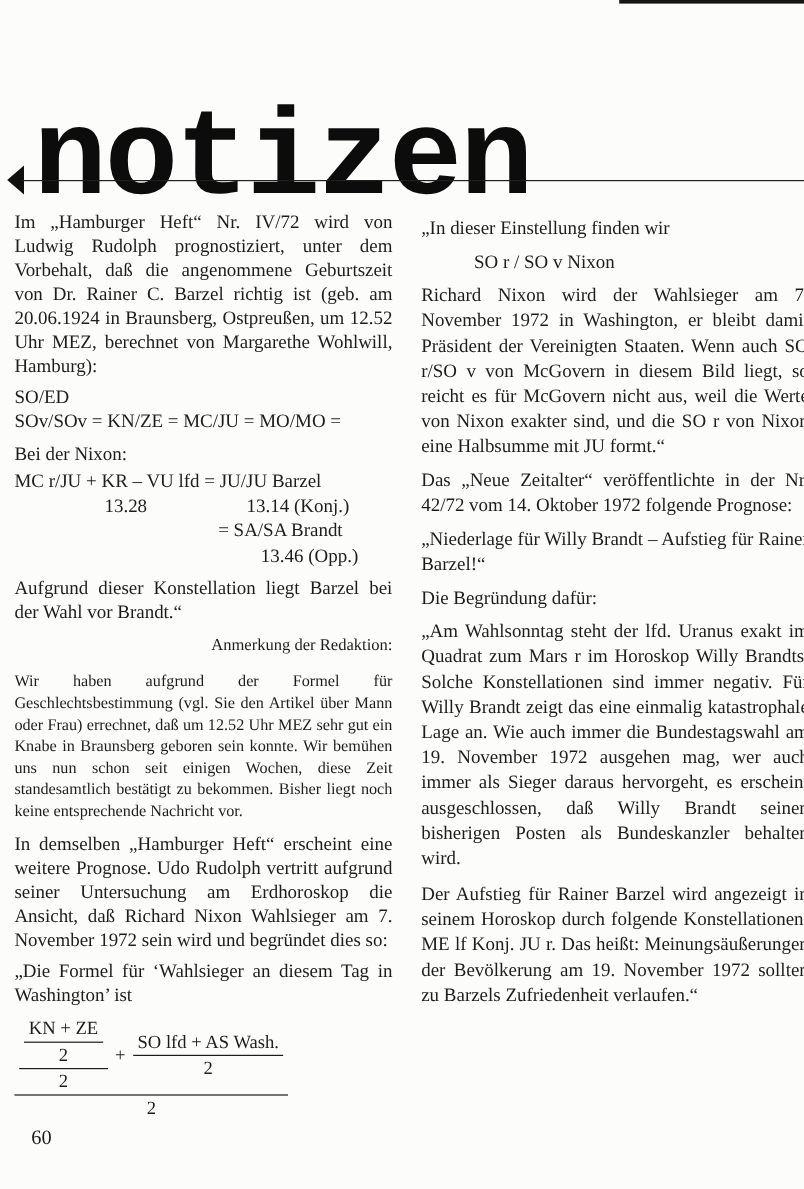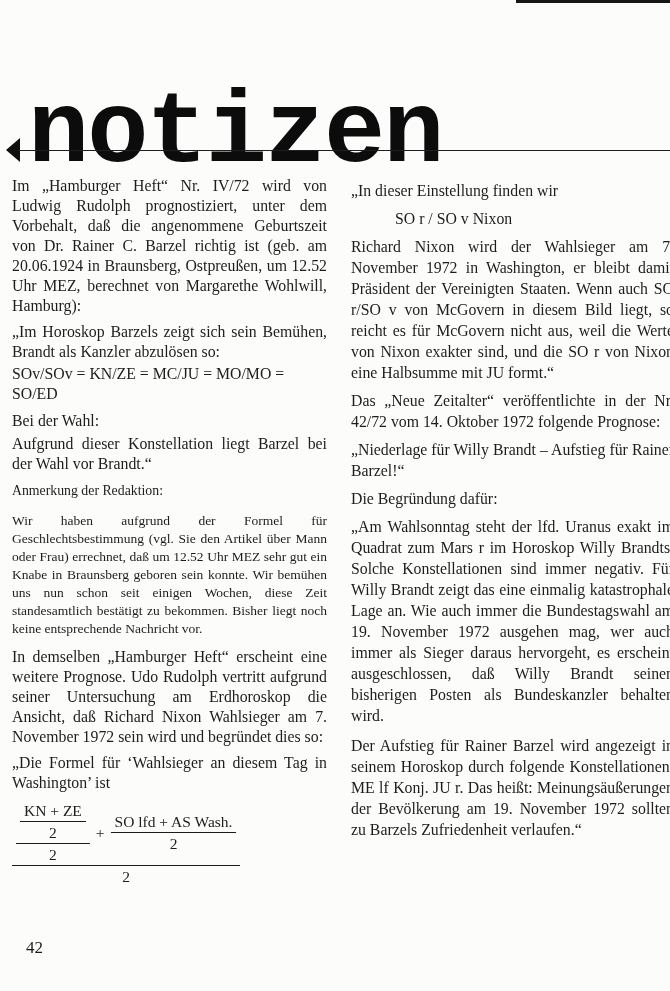--- a/index.html
+++ b/index.html
@@ -43,21 +43,21 @@
   .para {
     font-size:15.8px; line-height:20px;
     text-align:justify;
     margin:0 0 6px 0;
   }
   .col-right .para { line-height:21px; margin-bottom:7px; }
   .formula-text { font-size:15.8px; line-height:20px; margin:0; }
   .label-line { font-size:15.8px; line-height:20px; margin:7px 0 3px 0; }
   .pre-line { white-space:pre; font-size:15.8px; line-height:20.5px; }
   .wahl-block { margin:0 0 7px 0; }
-  .note-head { font-size:13.8px; line-height:18px; margin:8px 0 3px 0; }
+  .note-head { font-size:13.8px; line-height:18px; margin:8px 0 3px 0;text-align:right; }
   .note-body {
     font-size:13.5px; line-height:18px;
     text-align:justify; margin:12px 0 9px 0;
   }
   .gap-before { }
   .small-gap-before { margin-top:9px; }
   .indent-line { padding-left:44px; }
   .no-gap { margin-bottom:2px; }
 
   
@@ -89,24 +89,29 @@
 
 <h1 class="masthead">notizen</h1>
 
 <div class="divider">
   <div class="arrow"></div>
   <div class="rule"></div>
 </div>
 
 <div class="col col-left">
   <p class="para">Im „Hamburger Heft“ Nr. IV/72 wird von Ludwig Rudolph prognostiziert, unter dem Vorbehalt, daß die angenommene Geburtszeit von Dr. Rainer C. Barzel richtig ist (geb. am 20.06.1924 in Braunsberg, Ostpreußen, um 12.52 Uhr MEZ, berechnet von Margarethe Wohlwill, Hamburg):</p>
-  <p class="para no-gap">„Im Horoskop Barzels zeigt sich sein Bemühen, Brandt als Kanzler abzulösen so:</p>
+  <div class="formula-text">SO/ED</div>
   <div class="formula-text">SOv/SOv = KN/ZE = MC/JU = MO/MO =</div>
-  <div class="formula-text">SO/ED</div>
-  <div class="label-line">Bei der Wahl:</div>
+  <div class="label-line">Bei der Nixon:</div>
+  <div class="wahl-block">
+    <div class="pre-line">MC r/JU + KR – VU lfd = JU/JU Barzel</div>
+    <div class="pre-line">                   13.28                     13.14 (Konj.)</div>
+    <div class="pre-line">                                           = SA/SA Brandt</div>
+    <div class="pre-line">                                                    13.46 (Opp.)</div>
+  </div>
   <p class="para">Aufgrund dieser Konstellation liegt Barzel bei der Wahl vor Brandt.“</p>
   <div class="note-head">Anmerkung der Redaktion:</div>
   <p class="note-body">Wir haben aufgrund der Formel für Geschlechtsbestimmung (vgl. Sie den Artikel über Mann oder Frau) errechnet, daß um 12.52 Uhr MEZ sehr gut ein Knabe in Braunsberg geboren sein konnte. Wir bemühen uns nun schon seit einigen Wochen, diese Zeit standesamtlich bestätigt zu bekommen. Bisher liegt noch keine entsprechende Nachricht vor.</p>
   <p class="para small-gap-before">In demselben „Hamburger Heft“ erscheint eine weitere Prognose. Udo Rudolph vertritt aufgrund seiner Untersuchung am Erdhoroskop die Ansicht, daß Richard Nixon Wahlsieger am 7. November 1972 sein wird und begründet dies so:</p>
   <p class="para no-gap">„Die Formel für ‘Wahlsieger an diesem Tag in Washington’ ist</p>
 
   <div class="bigfrac-wrap">
     <div class="frac">
       <div class="fnum">
         <div class="frac">
@@ -133,13 +138,13 @@
   <div class="para no-gap">„In dieser Einstellung finden wir</div>
   <div class="para no-gap indent-line">SO r / SO v  Nixon</div>
   <p class="para">Richard Nixon wird der Wahlsieger am 7. November 1972 in Washington, er bleibt damit Präsident der Vereinigten Staaten. Wenn auch SO r/SO v von McGovern in diesem Bild liegt, so reicht es für McGovern nicht aus, weil die Werte von Nixon exakter sind, und die SO r von Nixon eine Halbsumme mit JU formt.“</p>
   <p class="para gap-before no-gap">Das „Neue Zeitalter“ veröffentlichte in der Nr. 42/72 vom 14. Oktober 1972 folgende Prognose:</p>
   <p class="para no-gap">„Niederlage für Willy Brandt – Aufstieg für Rainer Barzel!“</p>
   <div class="para no-gap">Die Begründung dafür:</div>
   <p class="para">„Am Wahlsonntag steht der lfd. Uranus exakt im Quadrat zum Mars r im Horoskop Willy Brandts. Solche Konstellationen sind immer negativ. Für Willy Brandt zeigt das eine einmalig katastrophale Lage an. Wie auch immer die Bundestagswahl am 19. November 1972 ausgehen mag, wer auch immer als Sieger daraus hervorgeht, es erscheint ausgeschlossen, daß Willy Brandt seinen bisherigen Posten als Bundeskanzler behalten wird.</p>
   <p class="para small-gap-before">Der Aufstieg für Rainer Barzel wird angezeigt in seinem Horoskop durch folgende Konstellationen: ME lf Konj. JU r. Das heißt: Meinungsäußerungen der Bevölkerung am 19. November 1972 sollten zu Barzels Zufriedenheit verlaufen.“</p>
 </div>
 
-<div class="page-number">42</div>
+<div class="page-number">60</div>
 
 </body></html>

